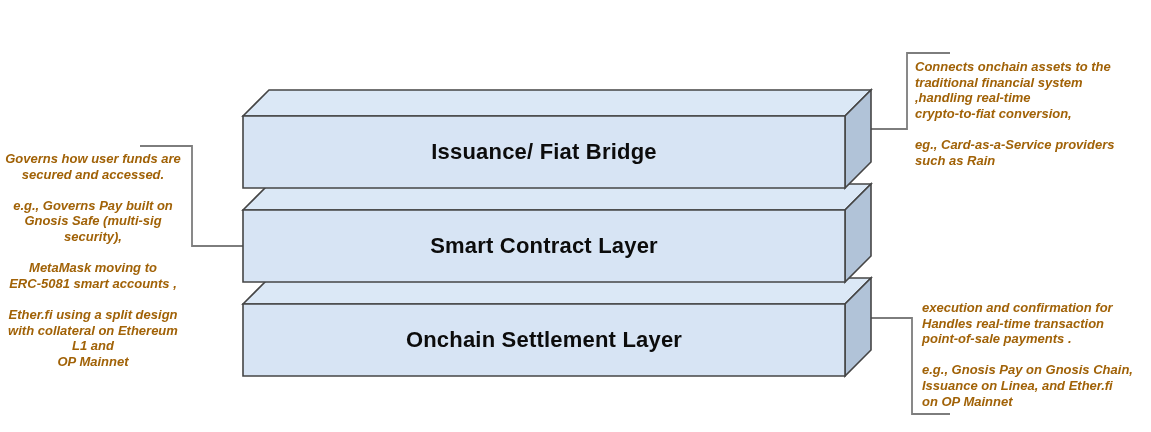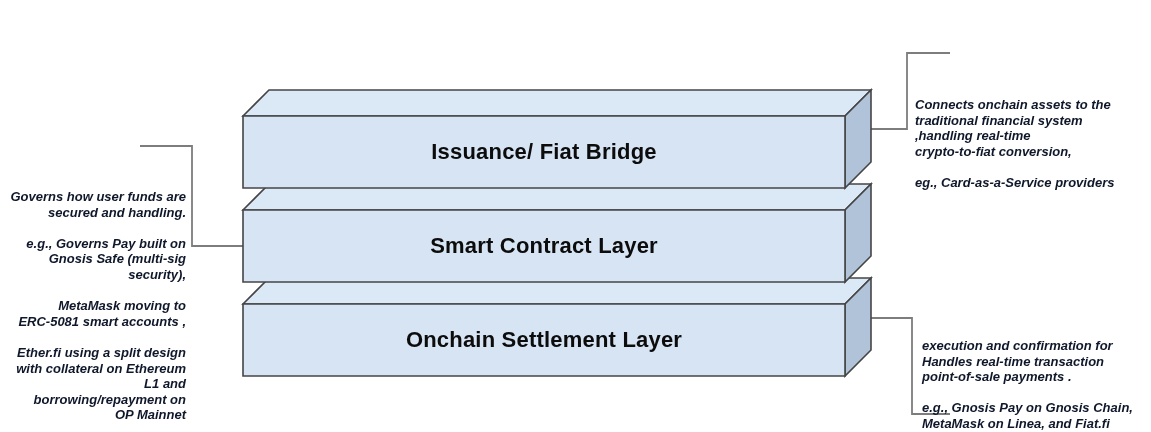--- a/index.html
+++ b/index.html
@@ -13,24 +13,24 @@
   .canvas svg{position:absolute;left:0;top:0;}
   svg .box-face{stroke:#454545;stroke-width:1.6;stroke-linejoin:miter;}
   svg .connector{fill:none;stroke-width:1.8;}
   .layer-title{
     position:absolute;left:243px;width:602px;height:72px;
     display:flex;align-items:center;justify-content:center;
     font-weight:bold;font-size:22px;color:#0c0c0c;letter-spacing:.2px;
   }
   .callout{
     position:absolute;
-    font-size:13px;font-weight:bold;font-style:italic;color:#0f172a;margin-top:38px;
+    font-size:13px;font-weight:bold;font-style:italic;color:#a16207;
   }
   .callout .line{line-height:15.6px;min-height:15.6px;white-space:nowrap;}
-  .callout-left{left:0;top:151px;width:186px;text-align:right;}
+  .callout-left{left:0;top:151px;width:186px;text-align:center;}
   .callout-top-right{left:915px;top:59px;width:236px;text-align:left;}
   .callout-bottom-right{left:922px;top:300px;width:229px;text-align:left;}
 </style>
 </head>
 <body>
 
 <div class="canvas">
 
   <svg width="1151" height="432" viewBox="0 0 1151 432">
 
@@ -56,46 +56,46 @@
       <polygon class="box-face" points="243,116 845,116 845,188 243,188" fill="#d7e4f4"></polygon>
     </g>
   </svg>
 
   <div class="layer-title" style="top:116px">Issuance/ Fiat Bridge</div>
   <div class="layer-title" style="top:210px">Smart Contract Layer</div>
   <div class="layer-title" style="top:304px">Onchain Settlement Layer</div>
 
   <div class="callout callout-left">
       <div class="line">Governs how user funds are</div>
-      <div class="line">secured and handling.</div>
+      <div class="line">secured and accessed.</div>
       <div class="line"></div>
       <div class="line">e.g., Governs Pay built on</div>
       <div class="line">Gnosis Safe (multi-sig</div>
       <div class="line">security),</div>
       <div class="line"></div>
       <div class="line">MetaMask moving to</div>
       <div class="line">ERC-5081 smart accounts ,</div>
       <div class="line"></div>
       <div class="line">Ether.fi using a split design</div>
       <div class="line">with collateral on Ethereum</div>
       <div class="line">L1 and</div>
-      <div class="line">borrowing/repayment on</div>
       <div class="line">OP Mainnet</div>
     </div>
   <div class="callout callout-top-right">
       <div class="line">Connects onchain assets to the</div>
       <div class="line">traditional financial system</div>
       <div class="line">,handling real-time</div>
       <div class="line">crypto-to-fiat conversion,</div>
       <div class="line"></div>
       <div class="line">eg., Card-as-a-Service providers</div>
+      <div class="line">such as Rain</div>
     </div>
   <div class="callout callout-bottom-right">
       <div class="line">execution and confirmation for</div>
       <div class="line">Handles real-time transaction</div>
       <div class="line">point-of-sale payments .</div>
       <div class="line"></div>
       <div class="line">e.g., Gnosis Pay on Gnosis Chain,</div>
-      <div class="line">MetaMask on Linea, and Fiat.fi</div>
+      <div class="line">Issuance on Linea, and Ether.fi</div>
       <div class="line">on OP Mainnet</div>
     </div>
 
 </div>
 
 </body></html>

